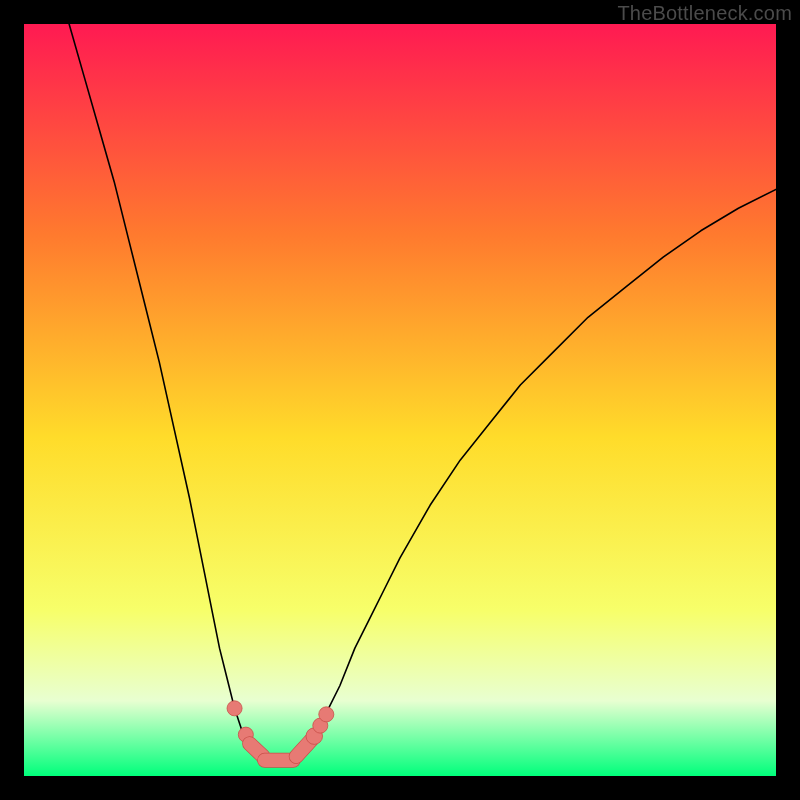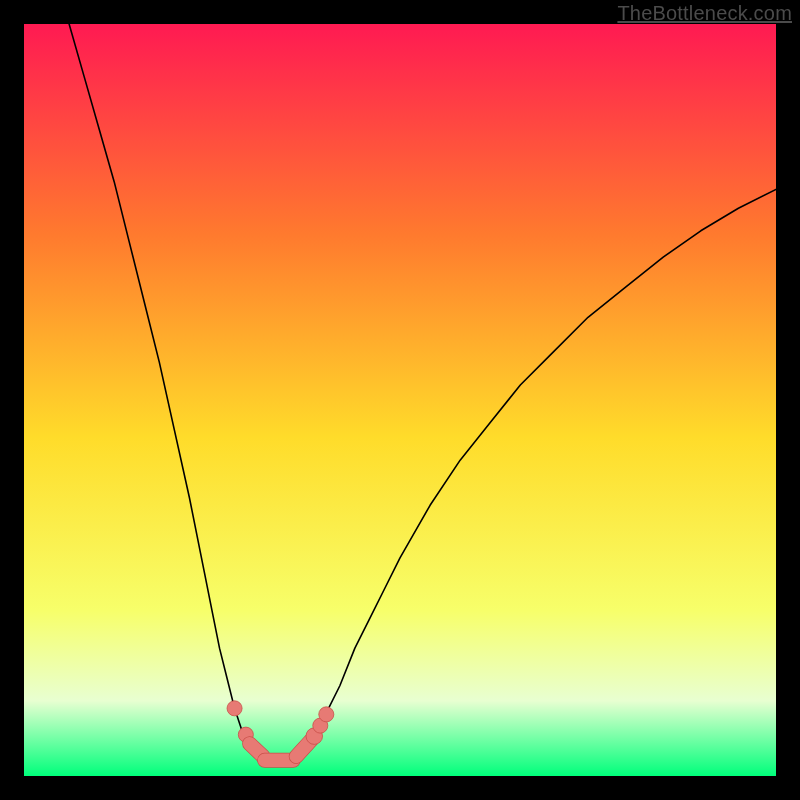--- a/index.html
+++ b/index.html
@@ -35,21 +35,20 @@
   }
   .watermark {
     position: absolute;
     top: 2px;
     right: 8px;
     color: #4b4b4b;
     font-size: 20px;
     font-weight: 500;
     letter-spacing: 0.2px;
     user-select: none;
-    text-decoration: underline;
   }
   svg {
     position: absolute;
     left: 0;
     top: 0;
   }
 </style>
 </head>
 <body>
 

